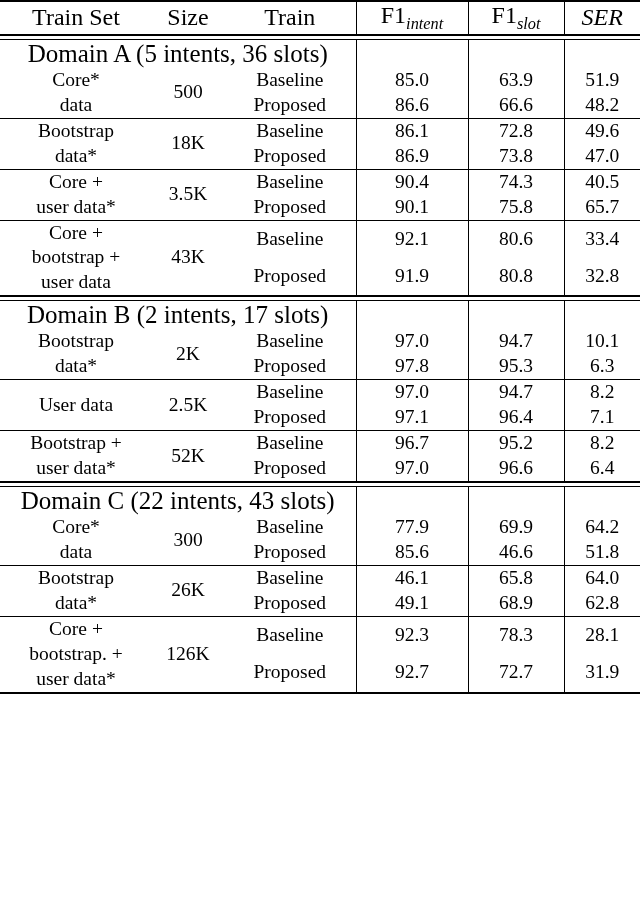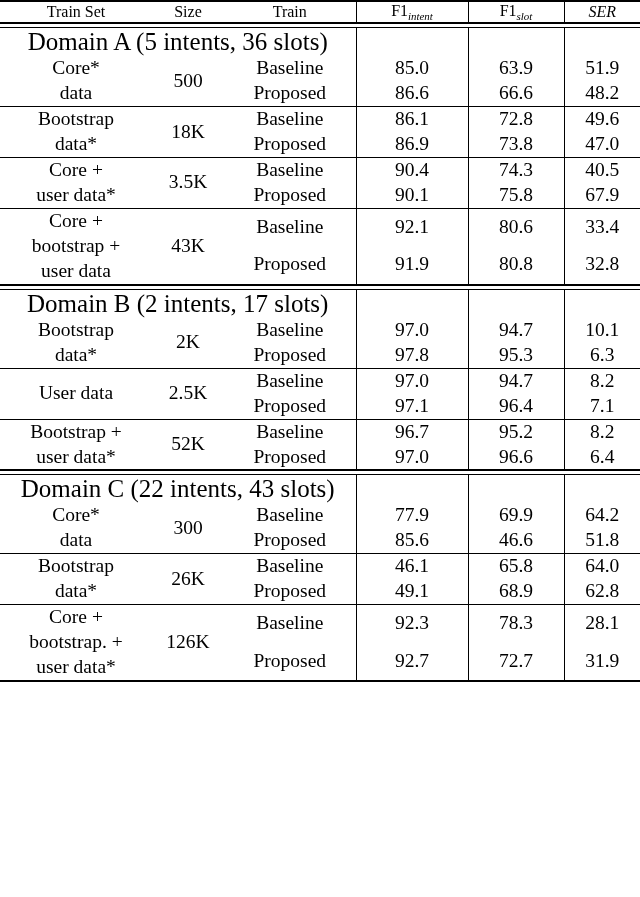--- a/index.html
+++ b/index.html
@@ -66,21 +66,21 @@
   .rule-bottom td {
     border-top: 2.2px solid #000;
     height: 0;
     font-size: 0;
     line-height: 0;
     padding: 0;
   }
 
   .header-row td {
     padding: 6px 0 9px 0;
-    font-size: 16px;
+    font-size: 24px;
   }
   .hdr-math {
     font-family: "Liberation Serif", serif;
     font-style: italic;
   }
   .hdr-math .upr { font-style: normal; }
   .sub {
     font-size: 0.68em;
     vertical-align: sub;
     font-style: italic;
@@ -185,21 +185,21 @@
           <td rowspan="2">3.5K</td>
           <td>Baseline</td>
           <td class="vsep-left">90.4</td>
           <td class="vsep-left">74.3</td>
           <td class="vsep-left">40.5</td>
         </tr>
         <tr class="data-row">
           <td>Proposed</td>
           <td class="vsep-left">90.1</td>
           <td class="vsep-left">75.8</td>
-          <td class="vsep-left">67.9</td>
+          <td class="vsep-left">65.7</td>
         </tr>
         <tr class="rule-thin">
           <td colspan="6"></td>
         </tr>
         <tr class="data-row">
           <td class="label-cell" rowspan="2">
             <span class="ln">Core +</span>
             <span class="ln">bootstrap +</span>
             <span class="ln">user data</span>
           </td>

